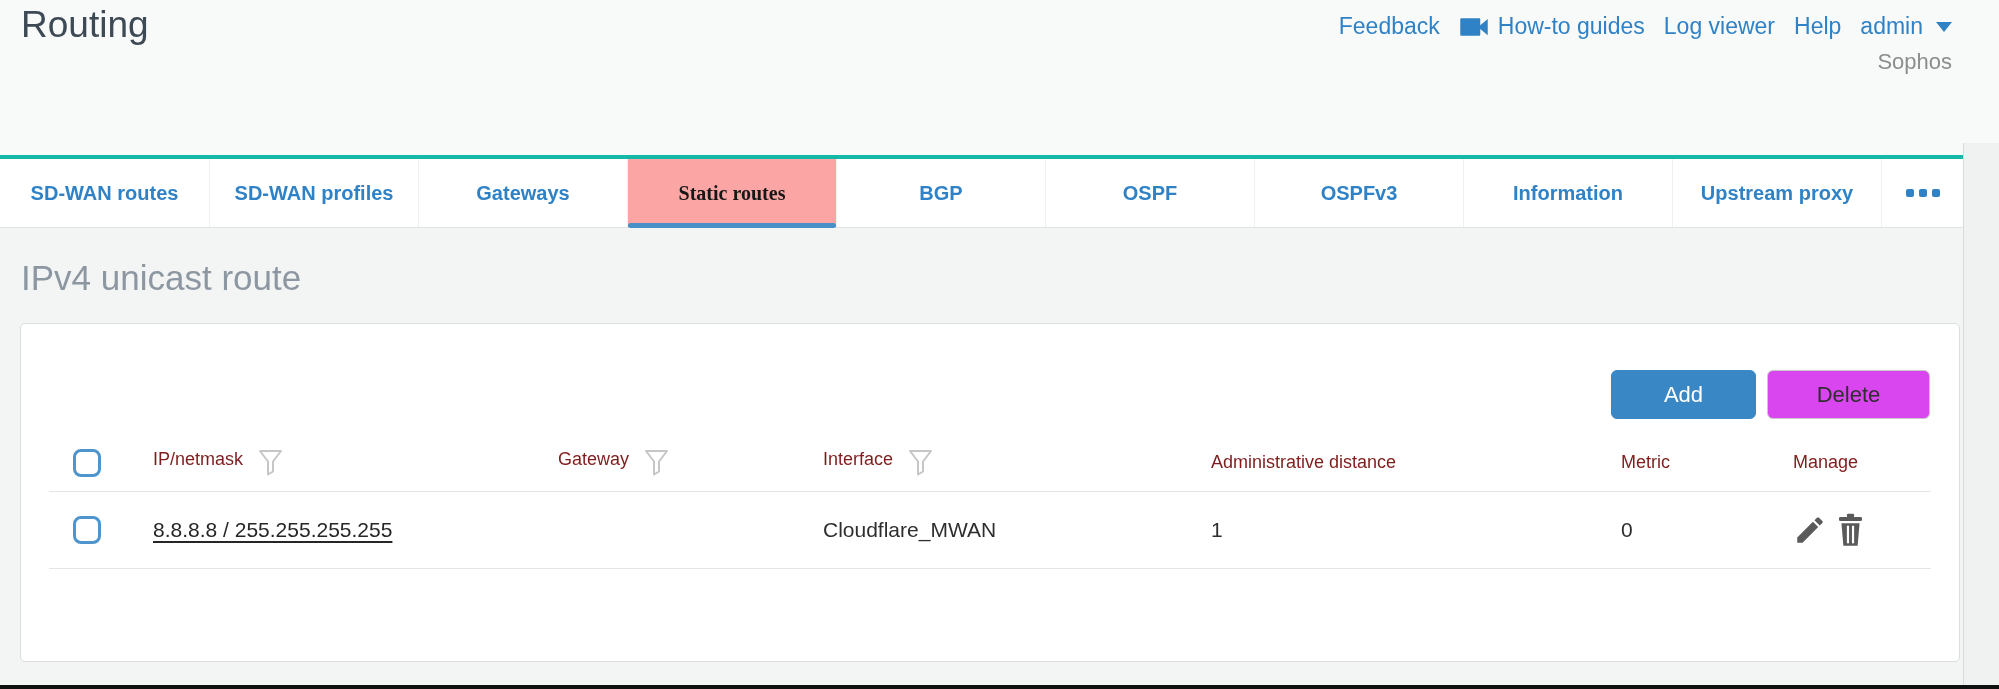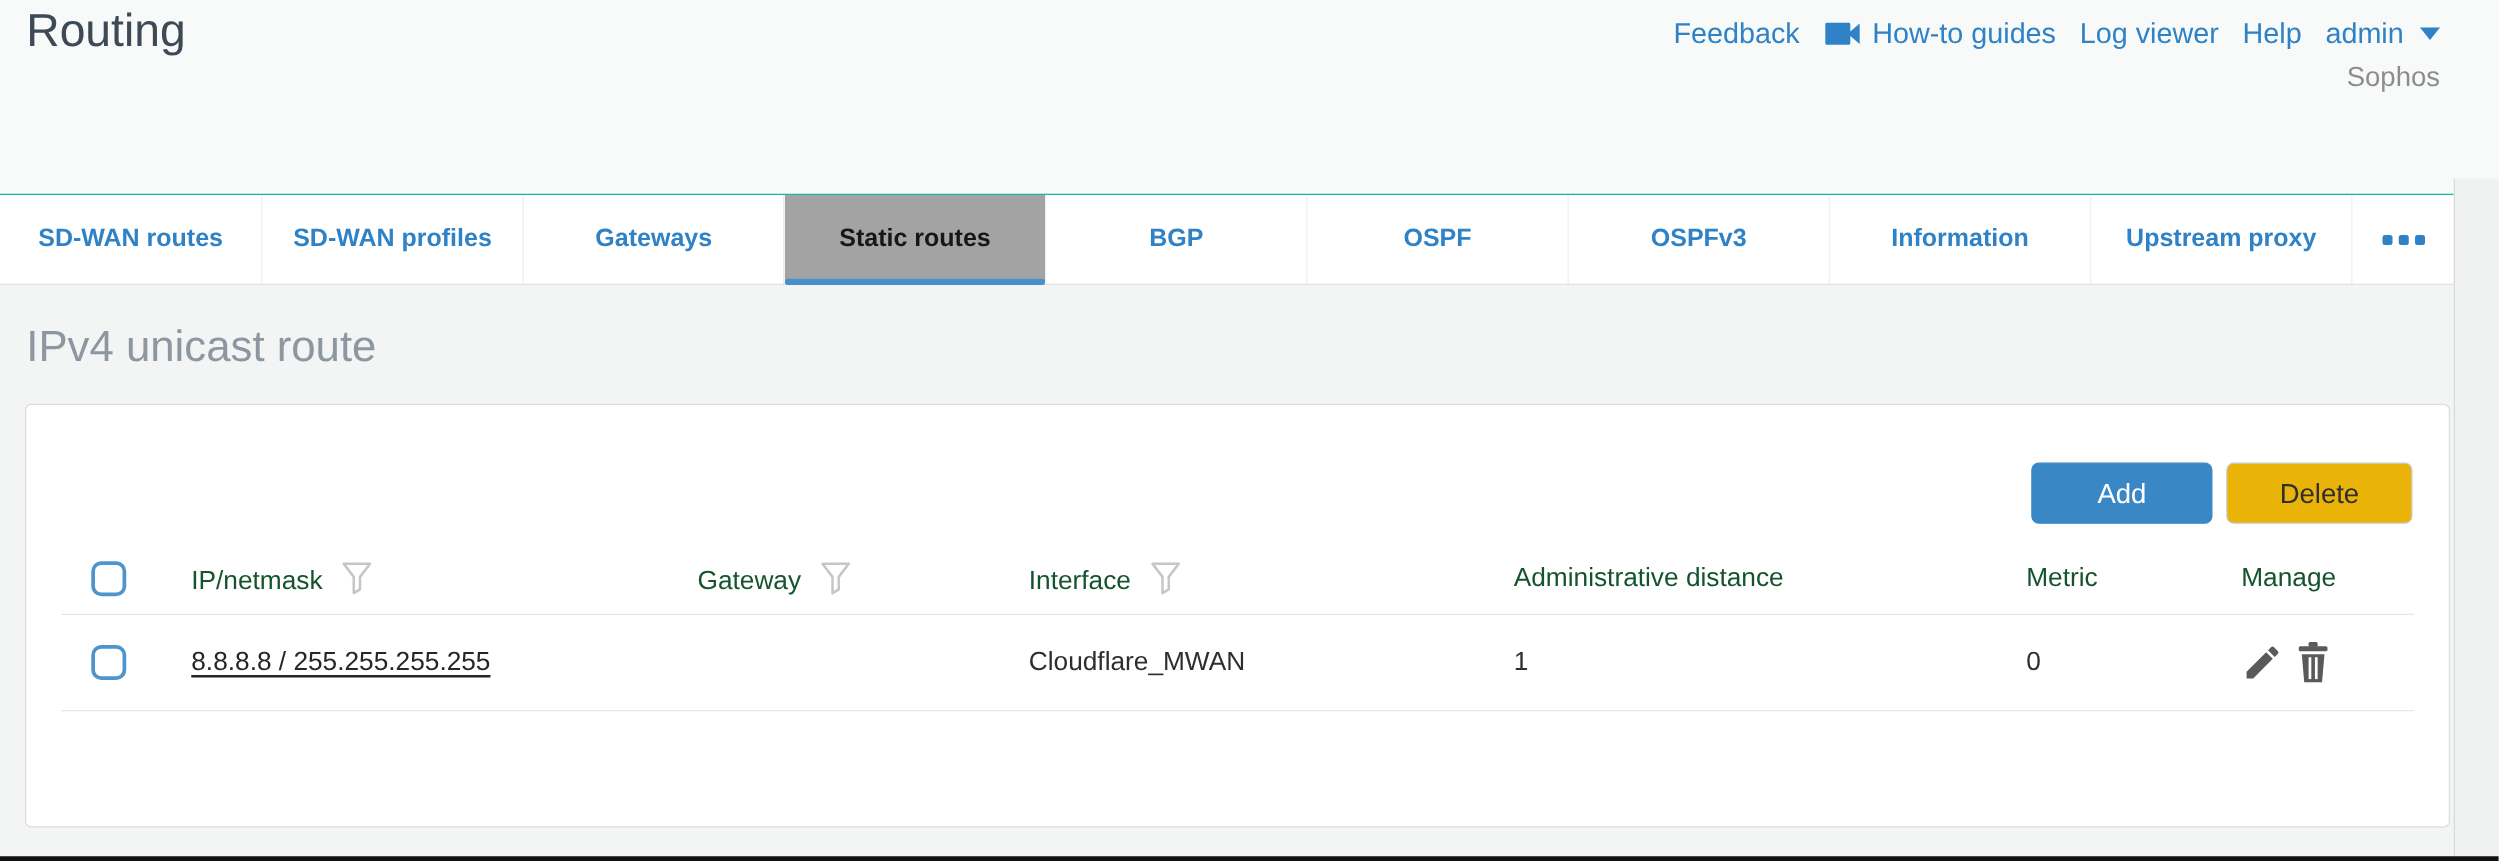--- a/index.html
+++ b/index.html
@@ -15,59 +15,59 @@
 
   .nav { position: absolute; top: 13px; right: 47px; display: flex; align-items: center; gap: 19px;
          font-size: 23px; color: #2f82c6; white-space: nowrap; }
   .nav-item { display: flex; align-items: center; gap: 9px; cursor: pointer; }
   .caret-down { width: 0; height: 0; border-left: 8px solid transparent; border-right: 8px solid transparent;
                 border-top: 10px solid #2f82c6; margin-left: 4px; }
   .brand { position: absolute; top: 49px; right: 47px; font-size: 22px; color: #8d8d8d; margin-left: 44px; }
 
   
   .tabbar { position: absolute; top: 155px; left: 0; width: 1963px; height: 73px; background: #ffffff;
-            border-top: 1px solid #14b8a6; border-bottom: 1px solid #e2e2e2; box-sizing: border-box;
+            border-top: 4px solid #14b8a6; border-bottom: 1px solid #e2e2e2; box-sizing: border-box;
             display: flex; }
   .tab { width: 209px; display: flex; align-items: center; justify-content: center;
          font-size: 20px; font-weight: bold; color: #2f82c6; cursor: pointer;
          border-left: 1px solid #f0f0f0; box-sizing: border-box; position: relative; }
   .tab:first-child { border-left: none; }
-  .tab.active { color: #171717; background: #a3a3a3; }
+  .tab.active { color: #171717; background: #fca5a5; font-family: Liberation Serif, serif; }
   .tab.active::after { content: ""; position: absolute; left: 0; right: 0; bottom: -1px; height: 5px;
                        background: #4a90c8; border-radius: 3px; }
   .tab-overflow { flex: 1; display: flex; align-items: center; justify-content: center; gap: 5px;
                   cursor: pointer; border-left: 1px solid #f0f0f0; }
   .dot { width: 8px; height: 8px; border-radius: 2px; background: #2f82c6; }
 
   
   .section-heading { position: absolute; left: 21px; top: 258px; font-size: 35px; font-weight: 400; color: #8d97a1; }
 
   .card { position: absolute; left: 20px; top: 323px; width: 1940px; height: 339px;
           background: #ffffff; border: 1px solid #dcdddd; border-radius: 5px; box-sizing: border-box; }
 
   .actions { position: absolute; top: 46px; right: 29px; display: flex; gap: 11px; align-items: center; }
   .btn { height: 49px; border-radius: 6px; font-size: 22px; display: flex; align-items: center;
          justify-content: center; cursor: pointer; box-sizing: border-box; }
   .btn-add { width: 145px; background: #3a87c6; border: 1px solid #3a87c6; color: #ffffff; }
-  .btn-delete { width: 149px; background: #eab308; border: 1px solid #c9c9c9; color: #2f2f2f; }
+  .btn-delete { width: 163px; background: #d946ef; border: 1px solid #c9c9c9; color: #2f2f2f; }
 
   
   .table { position: absolute; left: 28px; right: 28px; top: 110px; }
   .thead { display: flex; align-items: center; height: 57px; }
   .trow  { display: flex; align-items: center; height: 76px;
            border-top: 1px solid #e5e5e5; border-bottom: 1px solid #e5e5e5; }
   .col-check  { width: 104px; box-sizing: border-box; padding-left: 24px; flex: none; }
   .col-ip     { width: 405px; flex: none; }
   .col-gw     { width: 265px; flex: none; }
   .col-if     { width: 388px; flex: none; }
   .col-ad     { width: 410px; flex: none; }
   .col-metric { width: 162px; flex: none; }
   .col-manage { flex: 1; padding-left: 10px; }
 
-  .th { font-size: 21px; color: #14532d; display: flex; align-items: flex-end; gap: 15px; }
+  .th { font-size: 18px; color: #7f1d1d; display: flex; align-items: flex-start; gap: 15px; }
   .cell { font-size: 21px; color: #2e2e2e; }
   .checkbox { width: 28px; height: 28px; border: 3px solid #4d95cc; border-radius: 8px;
               background: #fff; box-sizing: border-box; cursor: pointer; }
   .ip-link { font-size: 21px; color: #262626; text-decoration: underline; text-underline-offset: 4px;
              cursor: pointer; }
   .funnel { cursor: pointer; display: inline-flex; }
   .manage-icons { display: flex; align-items: center; gap: 9px; }
   .icon-btn { cursor: pointer; display: inline-flex; }
 
   

